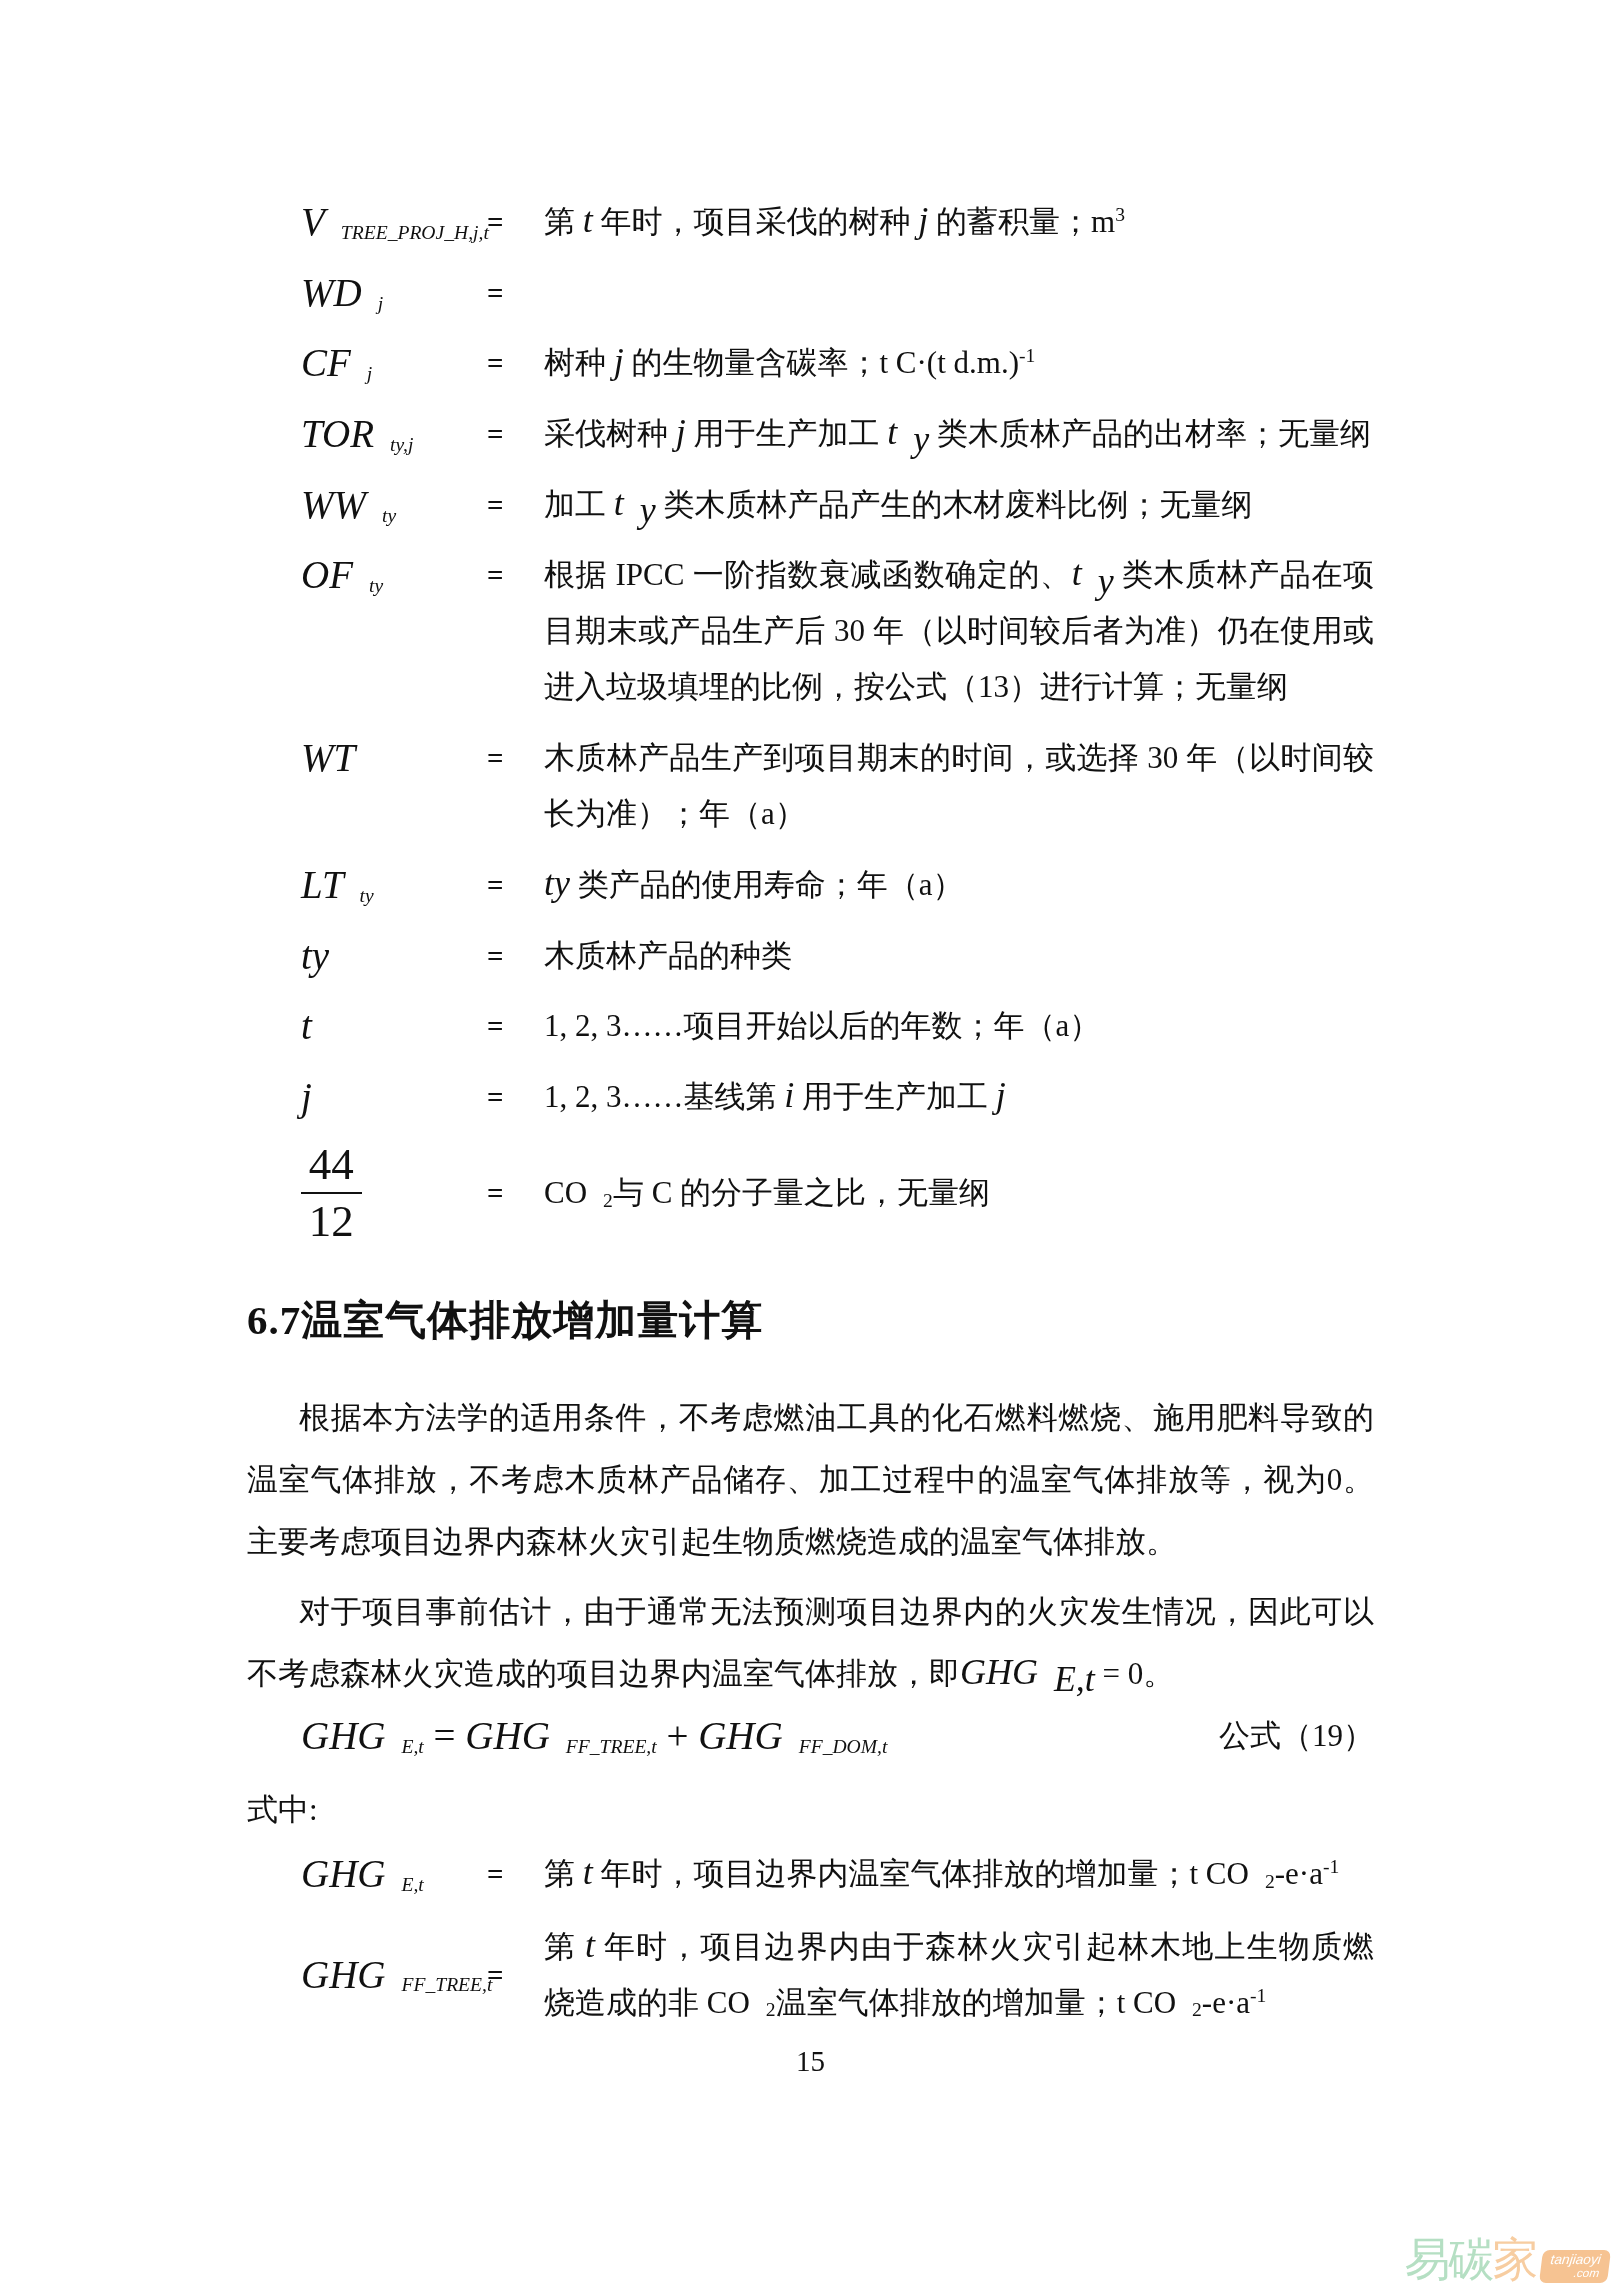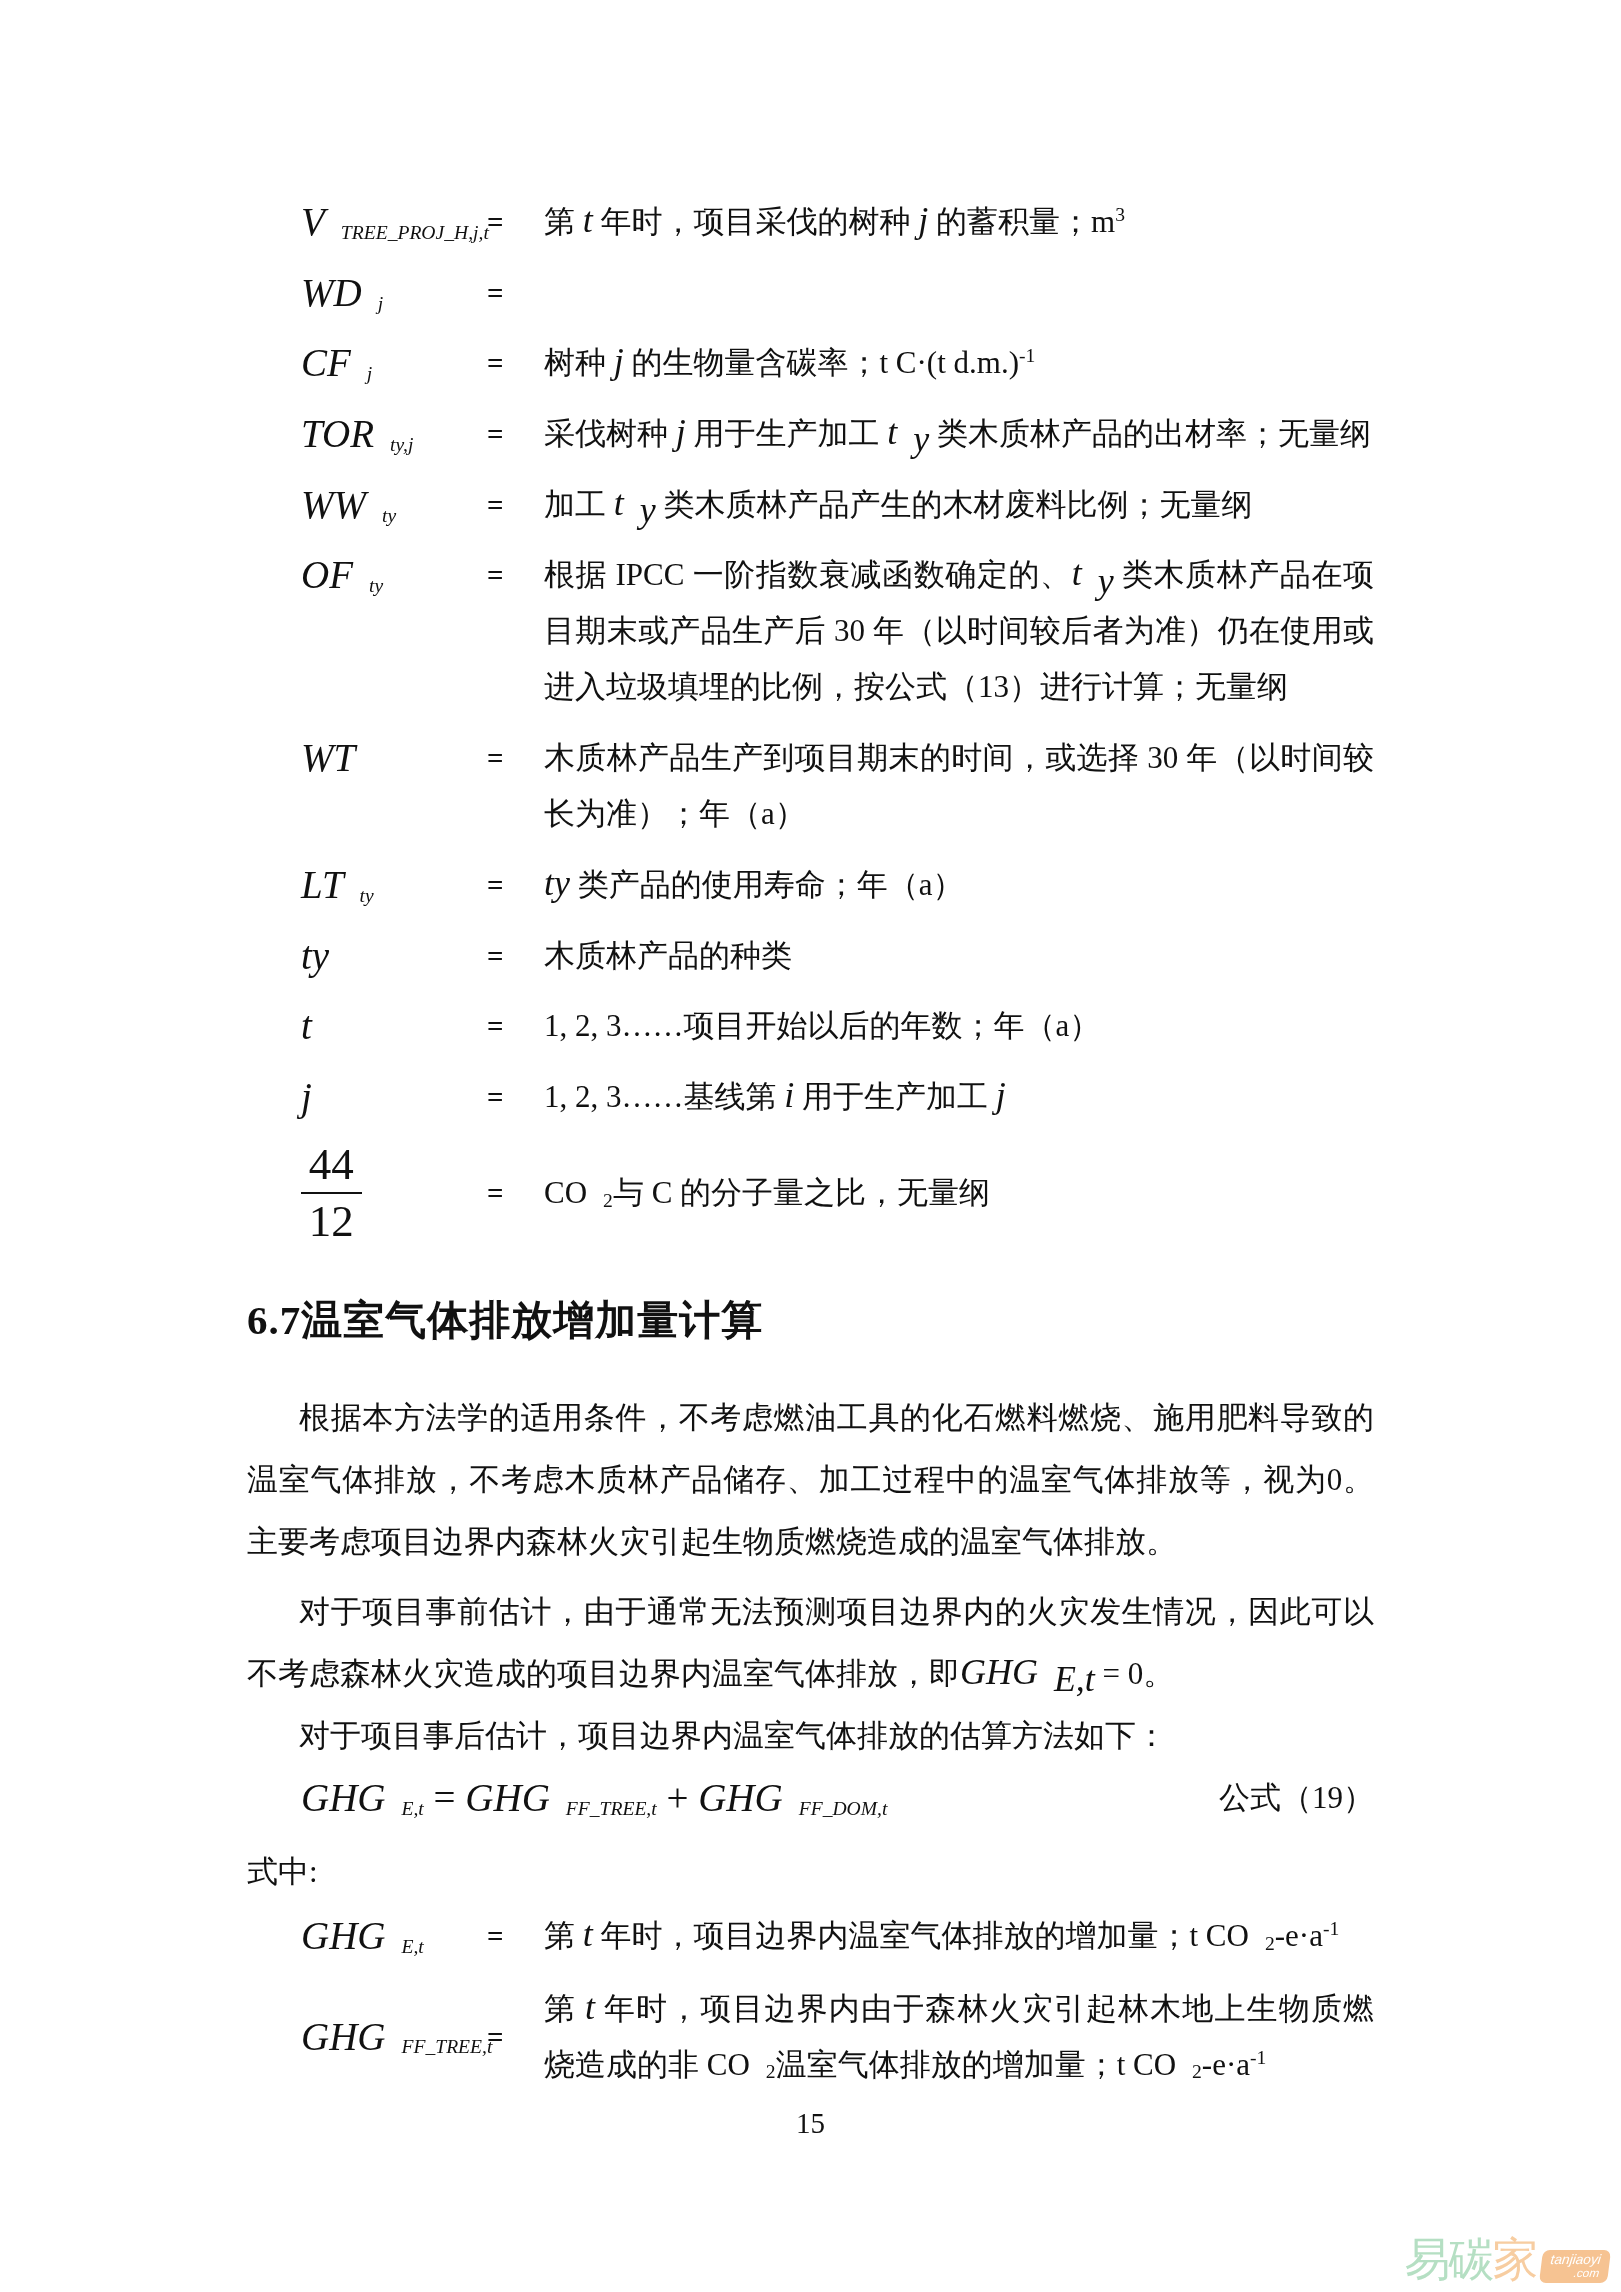--- a/index.html
+++ b/index.html
@@ -142,21 +142,20 @@
       <span class="term"><span class="frac"><span class="num">44</span><span class="den">12</span></span></span>
       <span class="eq">=</span>
       <span class="def"><span>CO</span><span class="sb">2</span><span>与 C 的分子量之比，无量纲</span></span>
     </div>
   </section>
 
   <h2 class="heading">6.7温室气体排放增加量计算</h2>
 
   <p class="para"><span>根据本方法学的适用条件，不考虑燃油工具的化石燃料燃烧、施用肥料导致的温室气体排放，不考虑木质林产品储存、加工过程中的温室气体排放等，视为0。主要考虑项目边界内森林火灾引起生物质燃烧造成的温室气体排放。</span></p>
   <p class="para p2"><span>对于项目事前估计，由于通常无法预测项目边界内的火灾发生情况，因此可以不考虑森林火灾造成的项目边界内温室气体排放，即</span><span class="it">GHG</span><span class="it sb">E,t</span><span> = 0。</span></p>
-  <p class="para"><span>对于项目事后估计，项目边界内温室气体排放的估算方法如下：</span></p>
 
   <div class="formula-line">
     <span class="formula-expr"><span class="it">GHG</span><span class="it sb">E,t</span><span> = </span><span class="it">GHG</span><span class="it sb">FF_TREE,t</span><span> + </span><span class="it">GHG</span><span class="it sb">FF_DOM,t</span></span>
     <span class="formula-label">公式（19）</span>
   </div>
 
   <div class="where">式中:</div>
 
   <section class="ghg-list">
     <div class="def-row">

